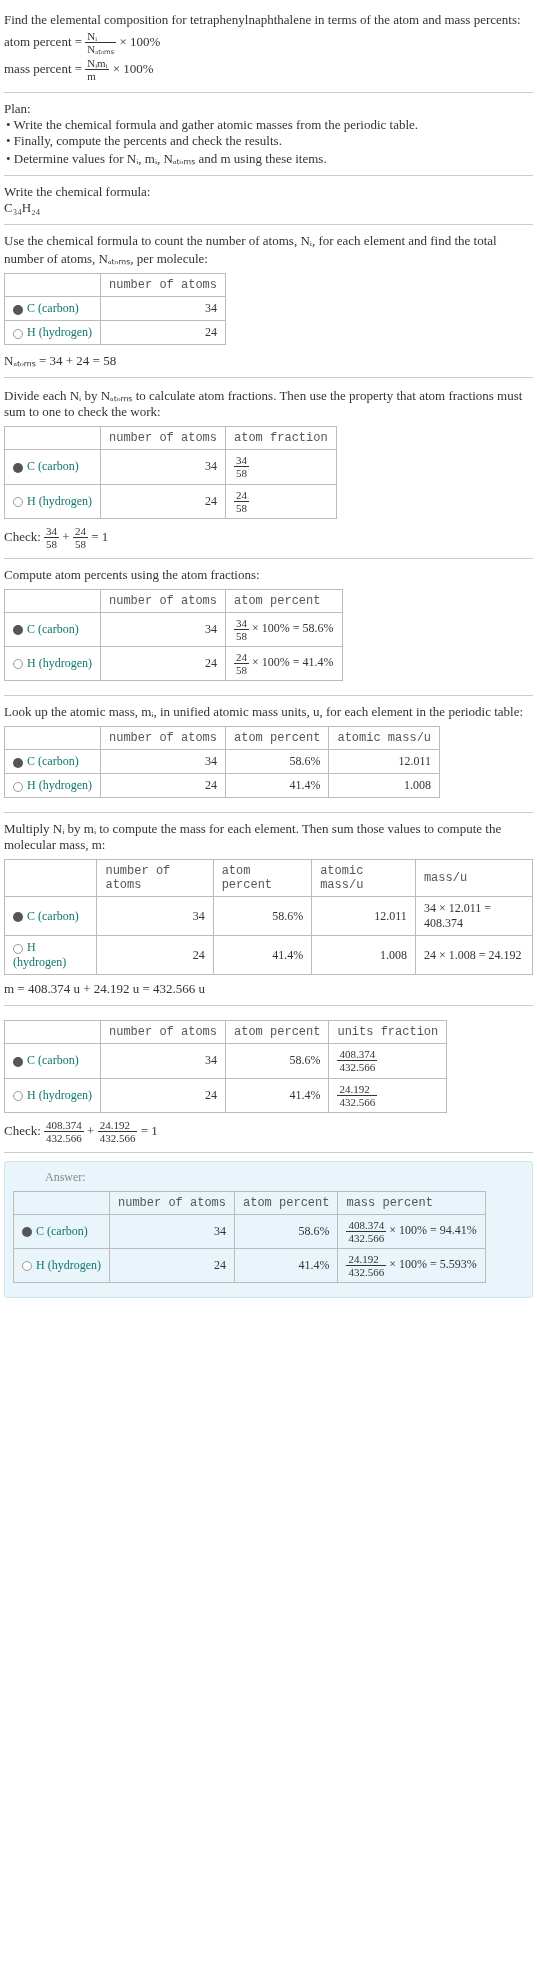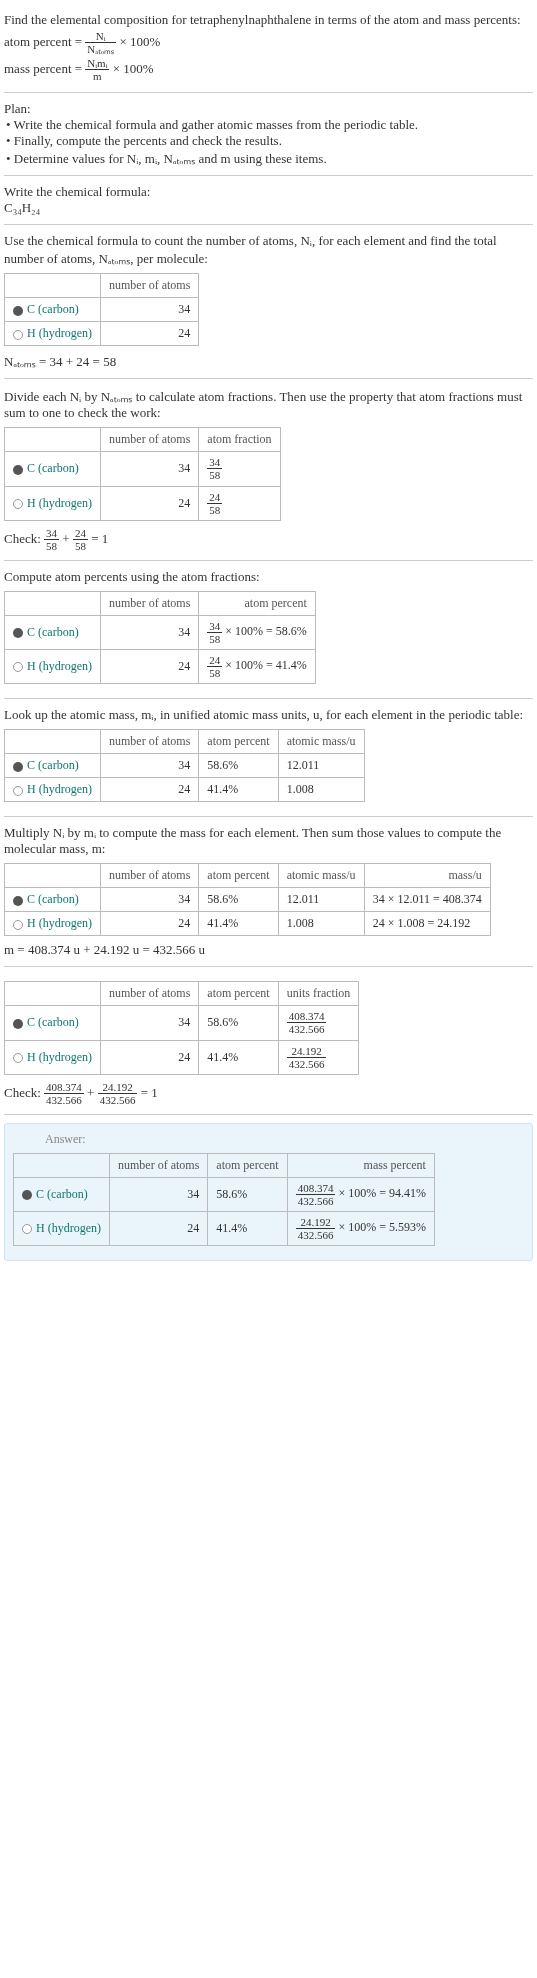--- a/index.html
+++ b/index.html
@@ -13,44 +13,45 @@
   }
   .section {
     padding: 8px 0;
     border-bottom: 1px solid #ccc;
   }
   .section:last-child { border-bottom: none; }
   .formula-line { margin: 2px 0; }
   .frac {
     display: inline-block;
     vertical-align: middle;
-    text-align: center;
+    text-align: left;
     font-size: 11px;
     line-height: 1.1;
   }
   .frac .num { display: block; border-bottom: 1px solid #333; padding: 0 2px; }
   .frac .den { display: block; padding: 0 2px; }
   table {
     border-collapse: collapse;
     margin: 6px 0;
   }
   th, td {
     border: 1px solid #bbb;
     padding: 4px 8px;
     font-size: 12px;
     text-align: left;
     vertical-align: middle;
   }
   th {
     font-weight: normal;
     color: #555;
-    text-align: right;
+    text-align: left;
+    font-family: Liberation Mono, monospace;
   }
   td.num { text-align: right; }
-  td.ctr { text-align: left; margin-top: 24px; }
+  td.ctr { text-align: right; margin-top: 24px; }
   .dot {
     display: inline-block;
     width: 10px;
     height: 10px;
     border-radius: 50%;
     margin-right: 4px;
     vertical-align: middle;
   }
   .dot-c { background: #555; }
   .dot-h { background: #fff; border: 1px solid #999; box-sizing: border-box; }

